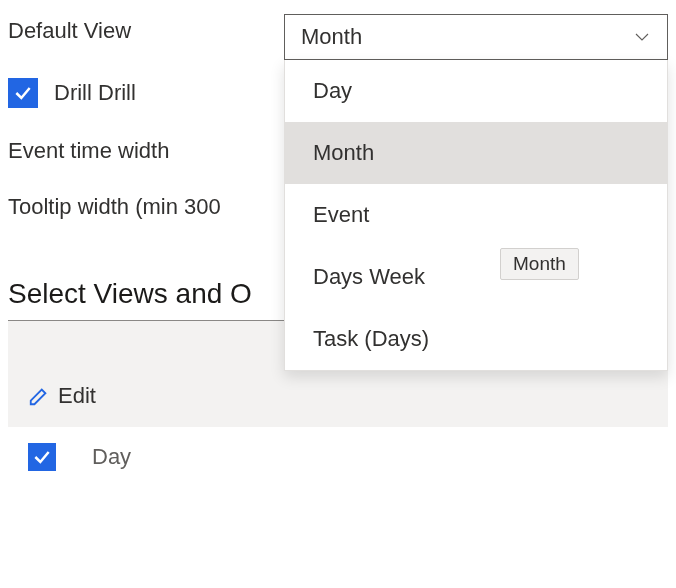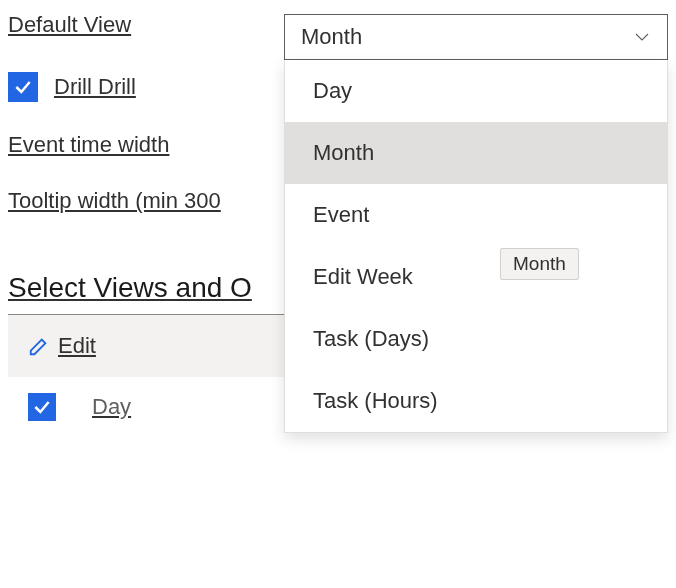--- a/index.html
+++ b/index.html
@@ -9,22 +9,21 @@
     font-family: "Segoe UI", -apple-system, BlinkMacSystemFont, sans-serif;
     font-size: 22px;
     color: #323130;
     background: #fff;
     width: 676px;
     height: 588px;
     overflow: hidden;
   }
   .page {
     position: relative;
-    padding: 12px 8px 0 8px;
-    text-decoration: underline;
+    padding: 18px 8px 0 8px;
   }
   .form-row {
     display: flex;
     align-items: center;
     margin-bottom: 30px;
   }
   .label {
     flex: 0 0 280px;
     font-size: 22px;
     color: #323130;
@@ -59,20 +58,21 @@
     gap: 6px;
   }
   .toolbar-btn {
     display: inline-flex;
     align-items: center;
     gap: 8px;
     padding: 4px 10px;
     cursor: default;
     font-size: 22px;
     color: #323130;
+    margin-top: 44px;
   }
   .toolbar-btn svg { width: 22px; height: 22px; }
   .list-row {
     display: flex;
     align-items: center;
     padding: 16px 10px 16px 20px;
     gap: 20px;
   }
   .list-row .itemtext {
     color: #605e5c;
@@ -176,21 +176,20 @@
     <div class="dropdown-trigger">
       <span>Month</span>
       <svg viewBox="0 0 24 24">
         <path d="M4 8 L12 16 L20 8" fill="none" stroke="#605e5c" stroke-width="1.5"></path>
       </svg>
     </div>
     <div class="dropdown-menu">
       <div class="dropdown-option">Day</div>
       <div class="dropdown-option selected">Month</div>
       <div class="dropdown-option">Event</div>
-      <div class="dropdown-option">Edit Week</div>
+      <div class="dropdown-option">Days Week</div>
       <div class="dropdown-option">Task (Days)</div>
-      <div class="dropdown-option">Task (Hours)</div>
     </div>
   </div>
 
   <div class="tooltip">Month</div>
 
 </div>
 
 </body></html>

